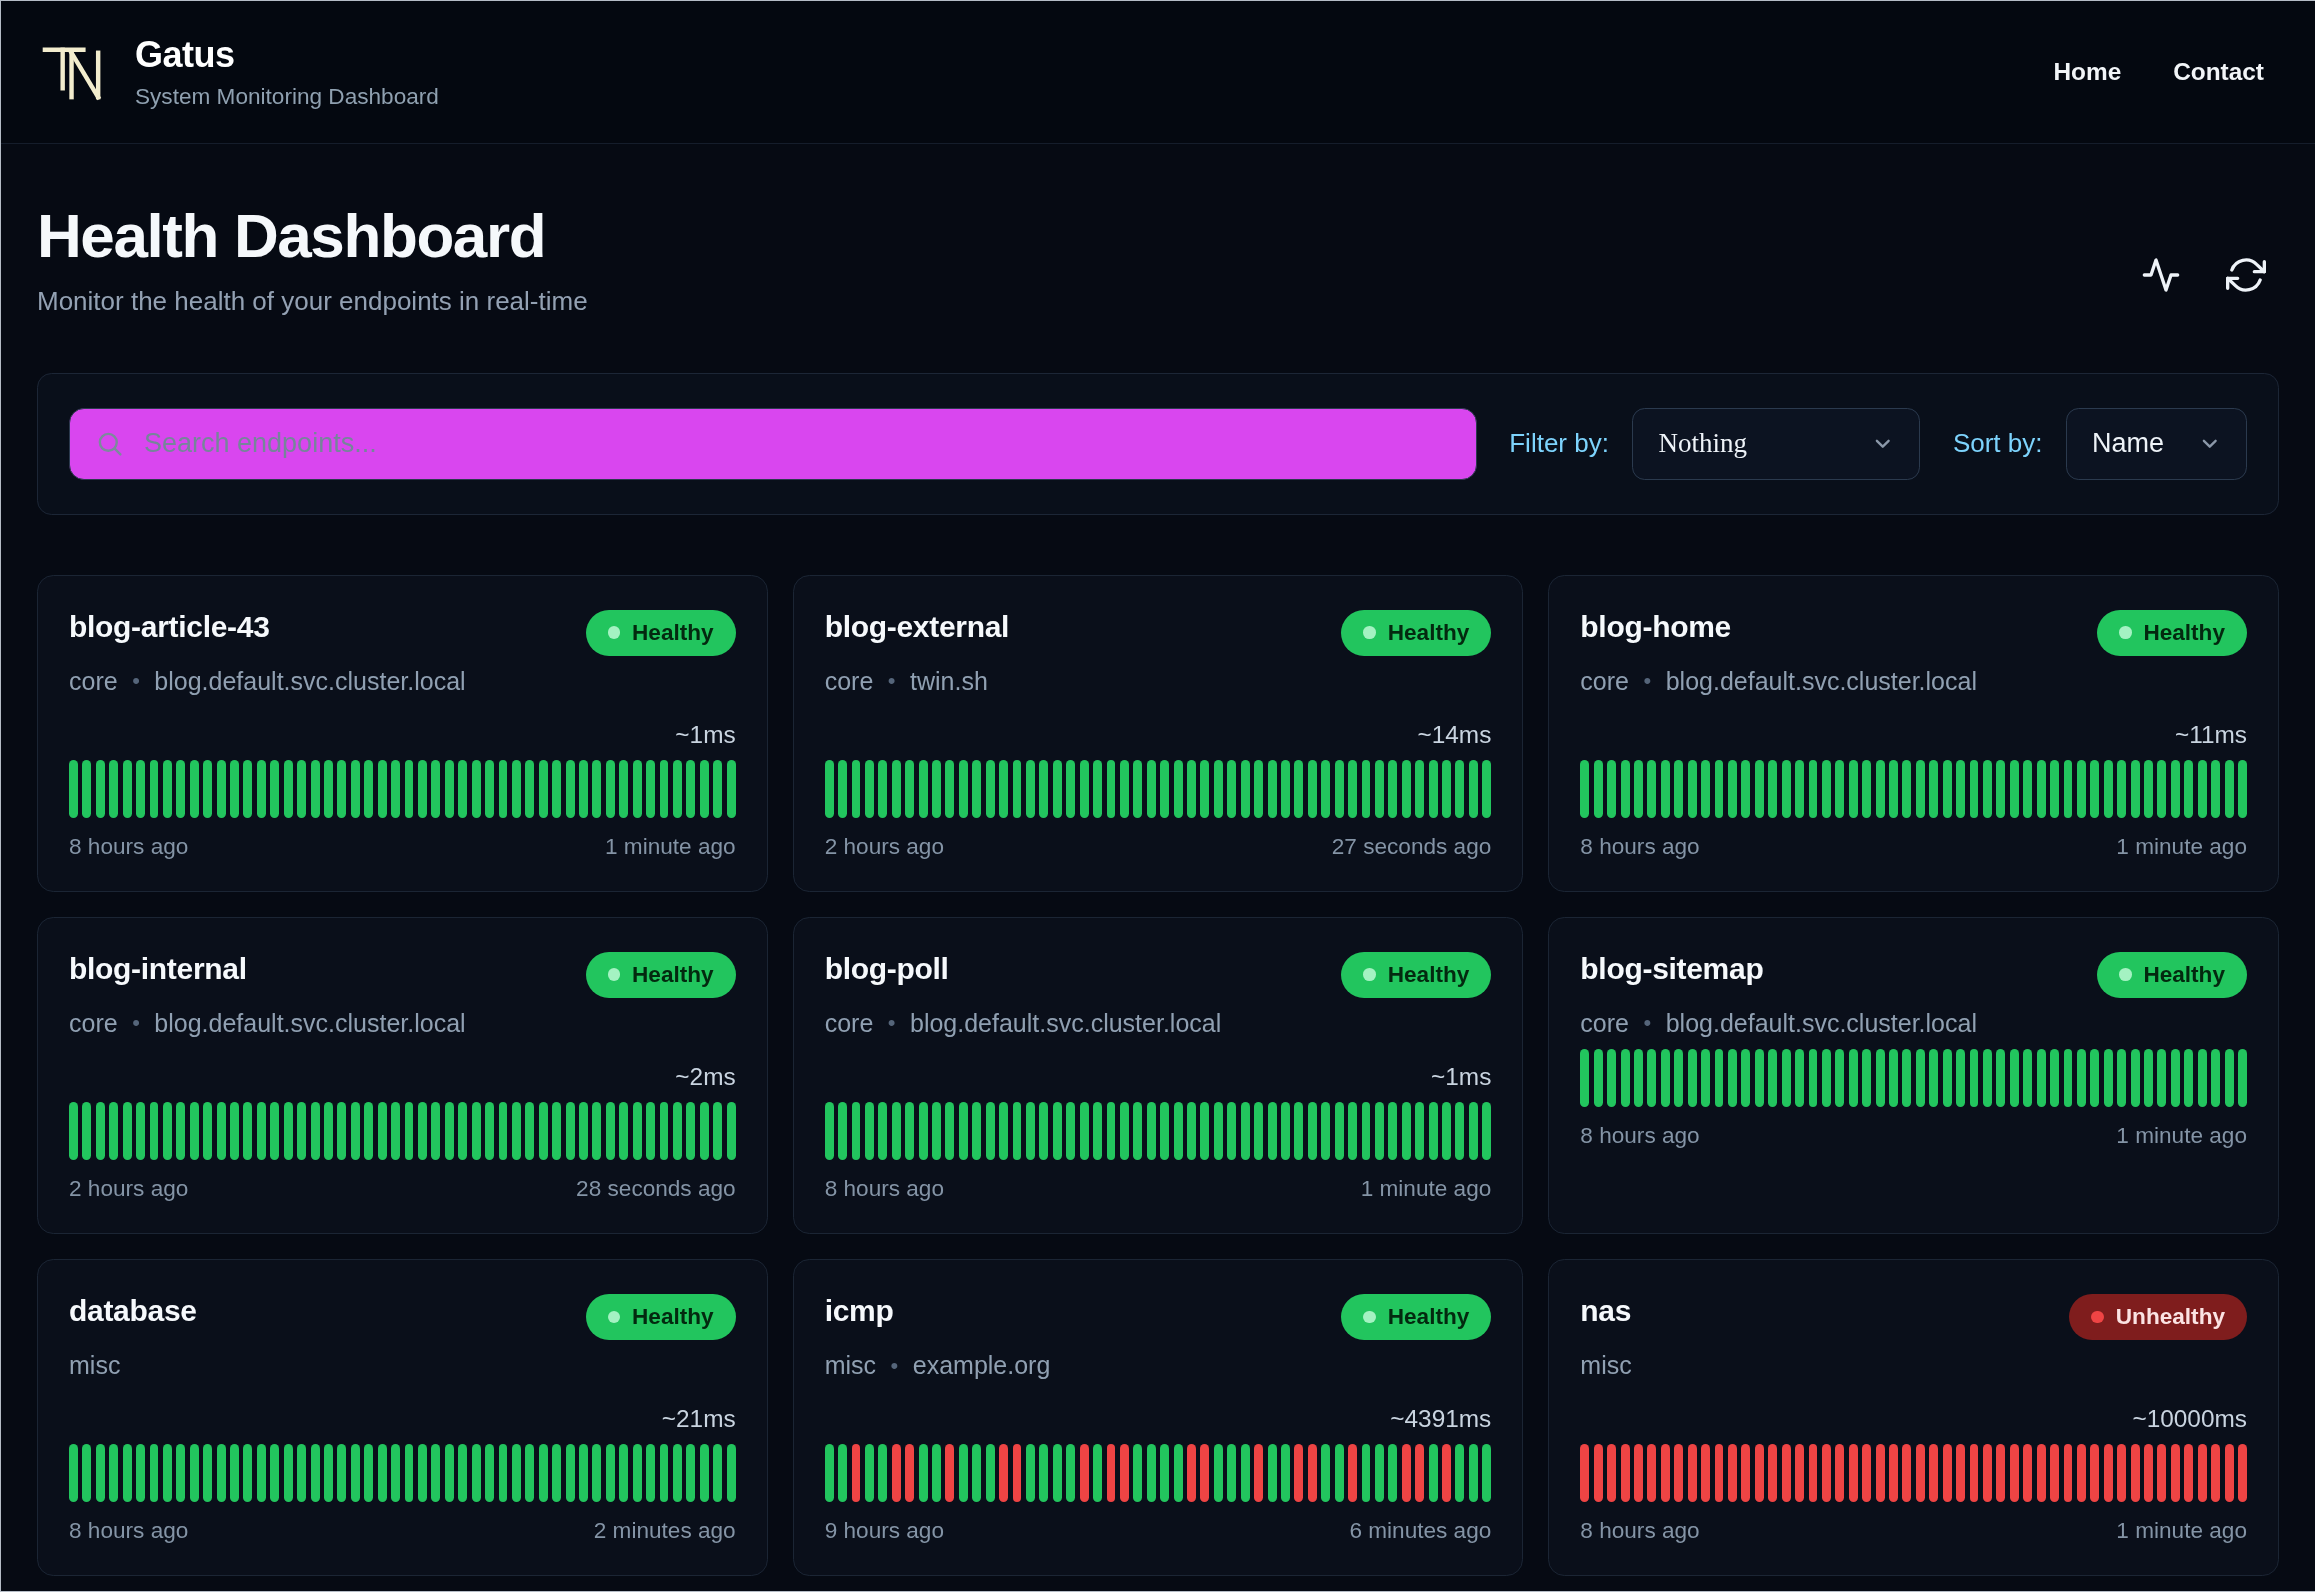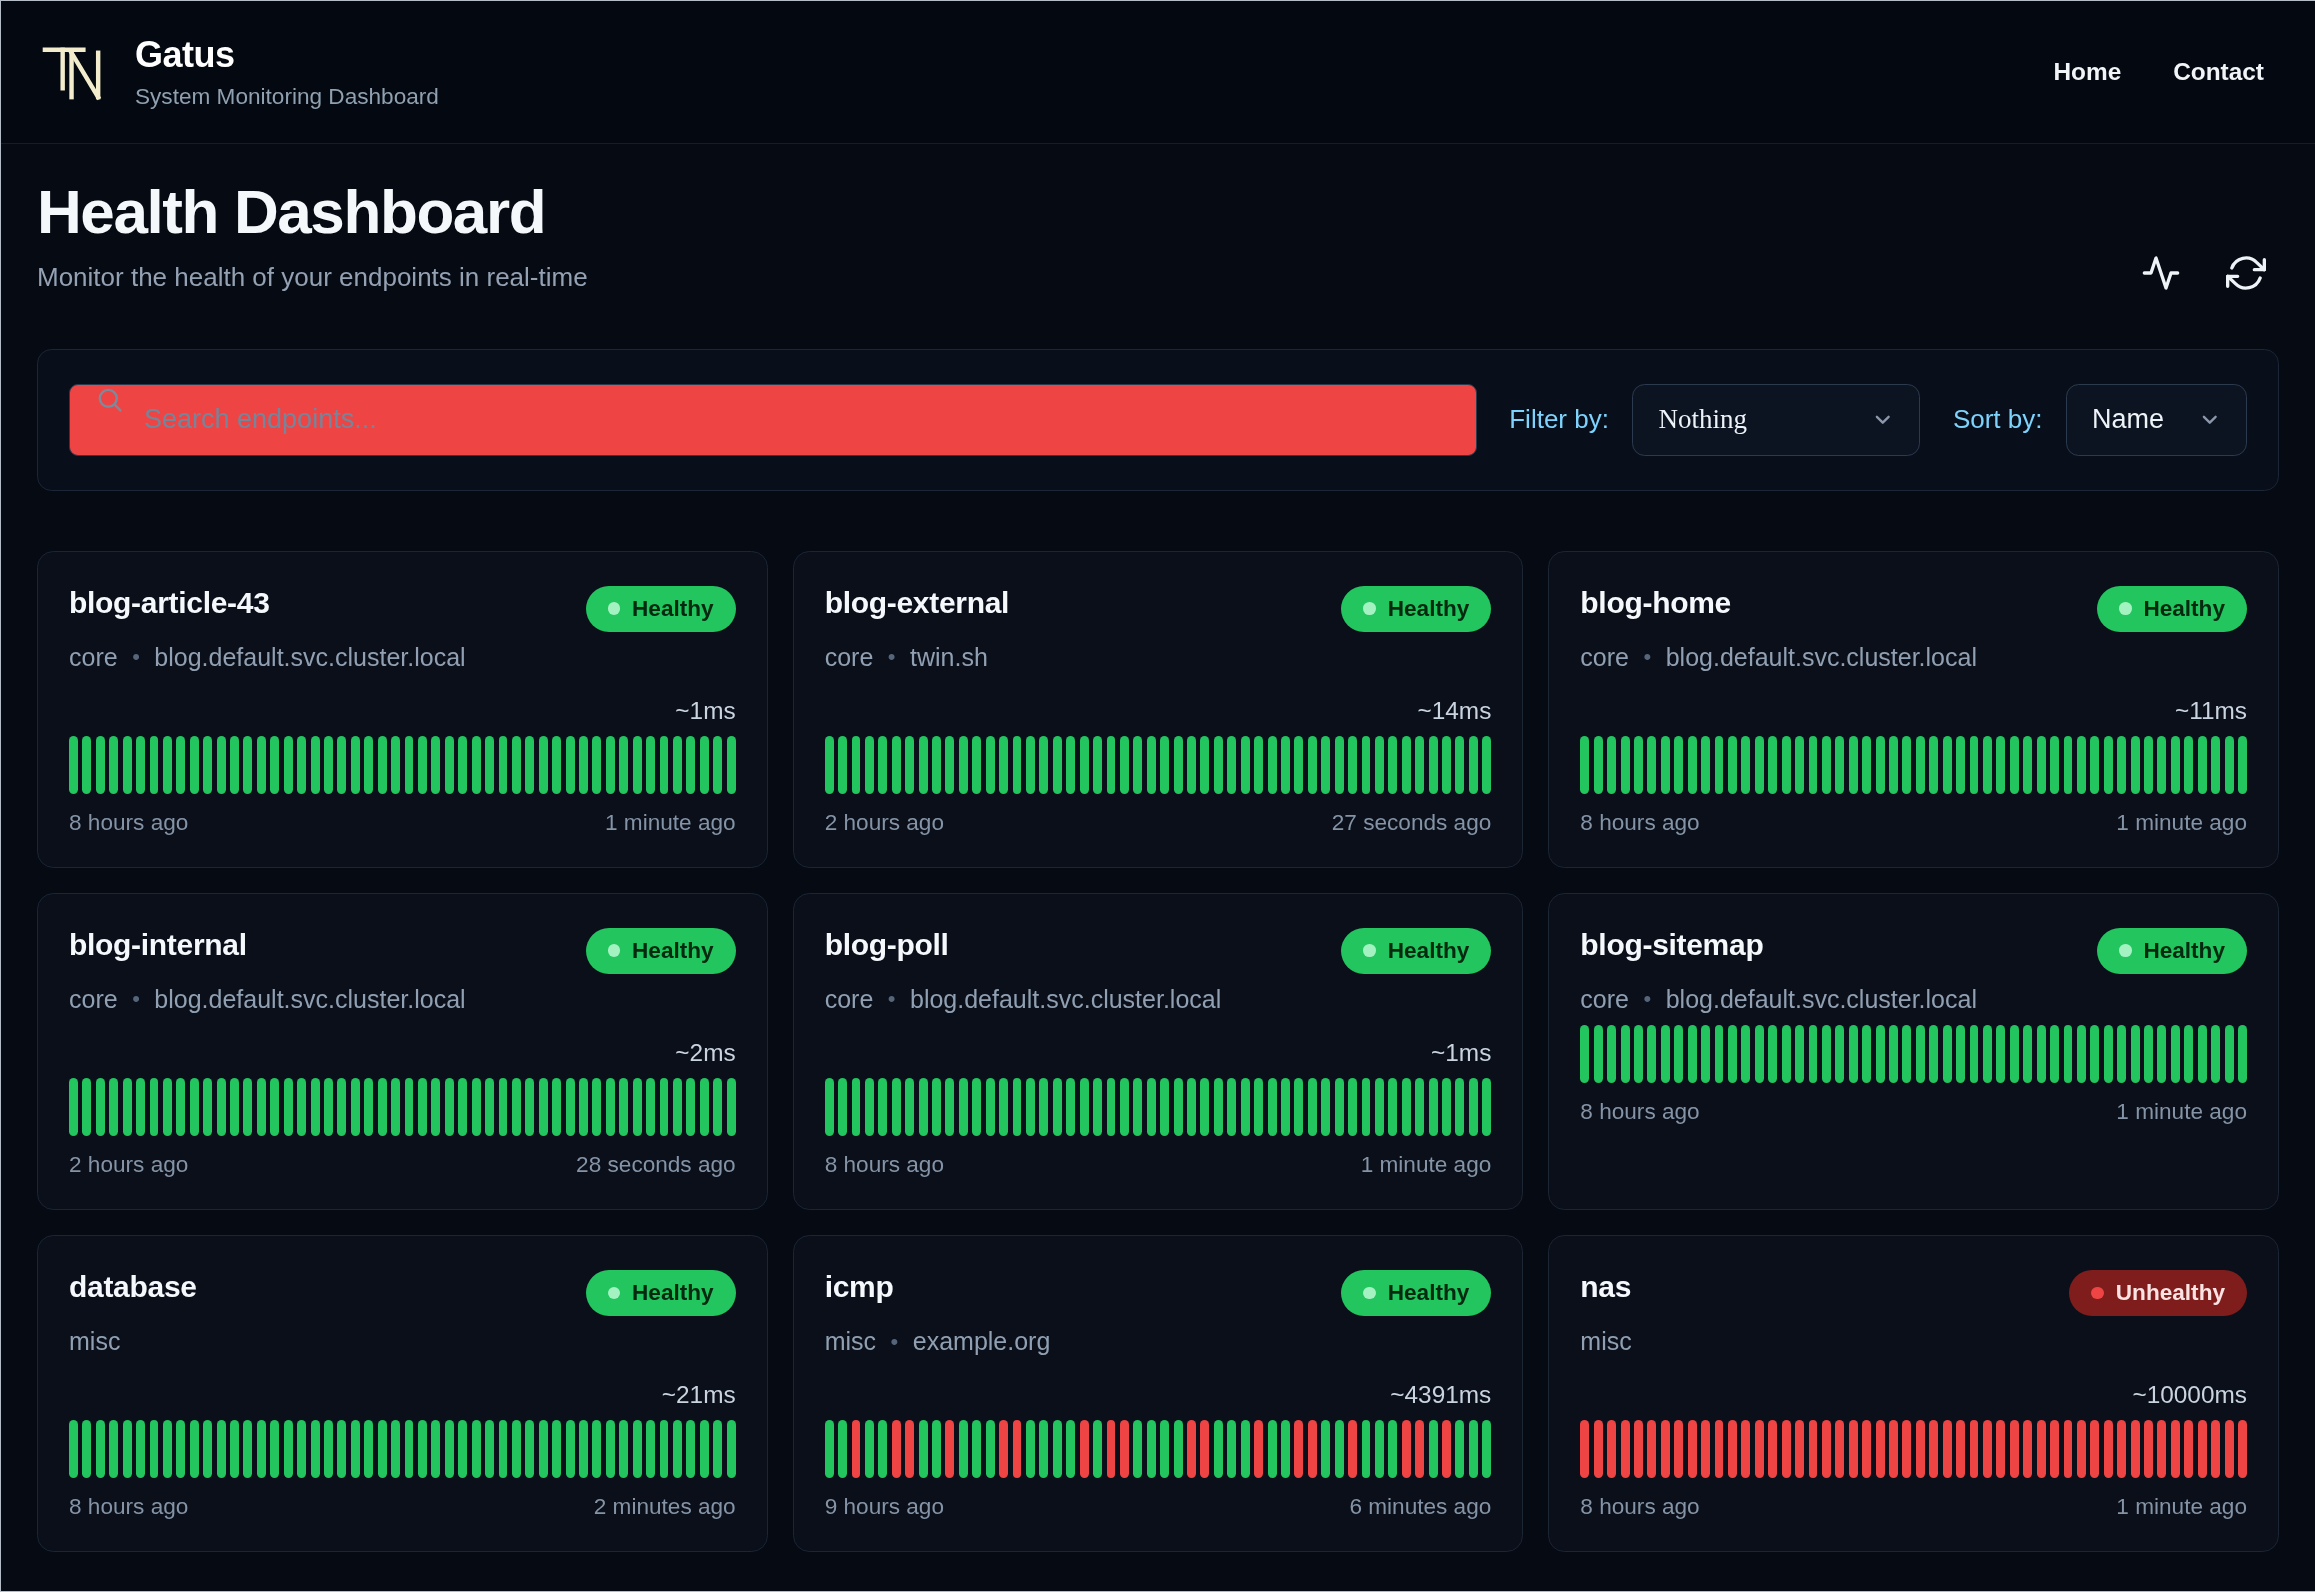--- a/index.html
+++ b/index.html
@@ -17,35 +17,35 @@
   }
   .brand { display: flex; align-items: center; gap: 25px; }
   .logo { width: 71px; height: 74px; flex: 0 0 auto; }
   .app-name { font-size: 36px; font-weight: 800; color: #ffffff; letter-spacing: -0.5px; }
   .app-subtitle { font-size: 22.6px; color: #8fa0b0; margin-top: 7.2px; }
   nav { display: flex; gap: 52px; }
   nav a { color: #f2f5f8; font-size: 24.4px; font-weight: 600; text-decoration: none; cursor: pointer; }
 
   
   main { padding: 0 36px; }
-  .page-head { display: flex; justify-content: space-between; align-items: flex-end; margin-top: 32px; }
+  .page-head { display: flex; justify-content: space-between; align-items: center; margin-top: 56px; }
   h1 { margin: 0; font-size: 62px; font-weight: 800; letter-spacing: -1.4px; color: #f5f8fb; }
   .page-sub { margin-top: 14.5px; font-size: 26px; color: #93a1b3; }
   .head-actions { display: flex; gap: 45px; margin-top: 33px; margin-right: 12.7px; }
   .icon-btn { background: none; border: none; padding: 0; cursor: pointer; line-height: 0; }
   .icon-btn svg { width: 40px; height: 40px; stroke: #eef3f8; fill: none; stroke-width: 2; stroke-linecap: round; stroke-linejoin: round; }
 
   
   .toolbar {
     margin-top: 56px; border: 0.9px solid #1c2636; background: #090f1a;
     border-radius: 14.5px; padding: 34px 31px; display: flex; align-items: center; gap: 23.5px;
   }
   .search {
-    flex: 1; display: flex; gap: 18px;
-    border: 0.9px solid #2b3a4e; background: #ef4444; border-radius: 9px; height: 72px; padding: 0 25px;
+    flex: 1; display: flex; align-items: center; gap: 18px;
+    border: 0.9px solid #2b3a4e; background: #d946ef; border-radius: 15px; height: 72px; padding: 0 25px;
   }
   .search svg { width: 29px; height: 29px; stroke: #7c8a9c; fill: none; stroke-width: 2; stroke-linecap: round; }
   .search input {
     flex: 1; background: transparent; border: none; outline: none;
     color: #eef3f8; font-size: 27px; font-family: "Liberation Sans", sans-serif;
   }
   .search input::placeholder { color: #76859a; }
   .control-label { font-size: 26px; color: #7dd3fc; white-space: nowrap; margin-left: 9px; }
   .select {
     display: flex; align-items: center; justify-content: space-between; gap: 23.5px;

